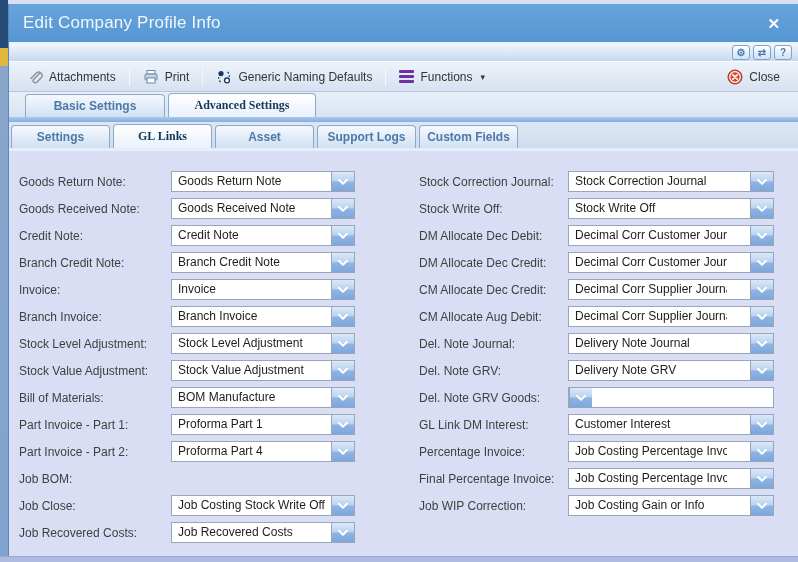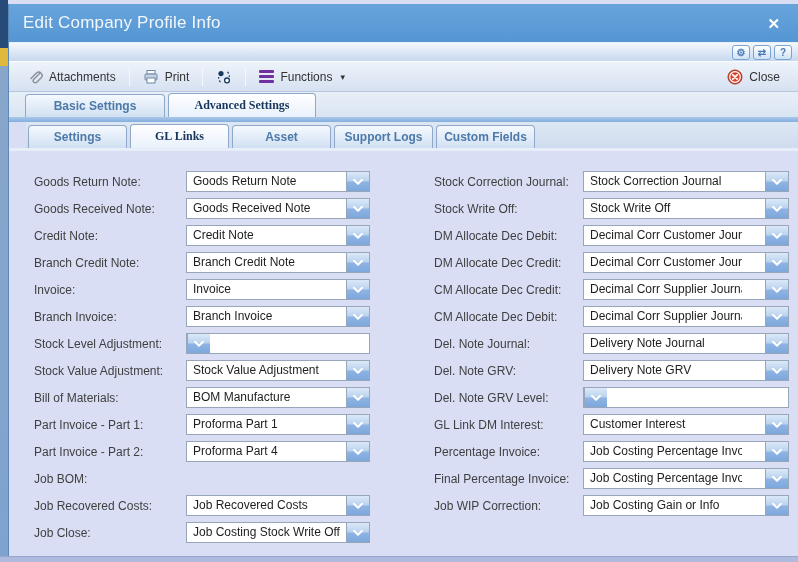--- a/index.html
+++ b/index.html
@@ -30,32 +30,32 @@
   .tool-sep { width: 1px; height: 18px; background: #b4c3d8; border-right: 1px solid #f4f8fd; margin: 0 5px; }
   .tool-item svg { display: block; }
   .fn-bars { display: inline-flex; flex-direction: column; gap: 2px; }
   .fn-bars i { width: 15px; height: 3px; background: #7030a0; border-radius: 1px; display: block; }
   .caret { font-size: 9px; color: #333; margin-left: 2px; }
   .toolbar .spacer { flex: 1; }
 
   
   .tabrow1 { height: 25px; background: linear-gradient(#e8eff8, #d9e4f2); display: flex; align-items: flex-end; padding: 8px 0 0 16px; flex: 0 0 auto; position: relative; }
   .tabbar-bottom { height: 5px; background: linear-gradient(#aac8ea, #84aedd); flex: 0 0 auto; }
-  .tabrow2 { height: 26px; background: linear-gradient(#dde7f4, #cfdcEF); display: flex; align-items: flex-end; padding: 0 0 0 2px; gap: 3px; flex: 0 0 auto; margin-left: 17px; }
+  .tabrow2 { height: 26px; background: linear-gradient(#dde7f4, #cfdcEF); display: flex; align-items: flex-end; padding: 0 0 0 2px; gap: 3px; flex: 0 0 auto; }
   .tabrow2-bottom { height: 3px; background: #e8eef9; flex: 0 0 auto; }
 
   .tab { height: 23px; border: 1px solid #8fa8c8; border-bottom: none; border-radius: 4px 4px 0 0; background: linear-gradient(#f5f9fe, #d0e0f2); color: #4d79a8; font-size: 12px; font-weight: bold; display: flex; align-items: center; justify-content: center; cursor: pointer; margin-right: 3px; }
   .tab.active { background: linear-gradient(#ffffff, #e9f1fb); color: #17365d; height: 24px; font-family: Liberation Serif, serif; }
   .tabrow1 .tab { width: 140px; }
   .tabrow1 .tab.active { width: 148px; }
   .tabrow2 .tab { width: 99px; margin-right: 0; }
 
   
   .content { flex: 1; background: #d9def4; position: relative; padding-top: 17px; }
-  .col { position: absolute; top: 17px; margin-left: 15px; }
+  .col { position: absolute; top: 17px; }
   .col-left { left: 10px; width: 380px; }
   .col-right { left: 410px; width: 374px; }
   .form-row { display: flex; align-items: center; height: 27px; }
   .form-row .lbl { flex: 0 0 152px; font-size: 12px; color: #3f3f3f; }
   .col-right .form-row .lbl { flex: 0 0 149px; }
   .dd { display: flex; width: 184px; height: 21px; border: 1px solid #98a6ba; background: #ffffff; cursor: pointer; }
   .col-right .dd { width: 206px; gap: 23px; }
   .dd .dd-text { flex: 1; font-size: 12px; color: #1d1d1d; line-height: 19px; padding-left: 6px; white-space: nowrap; overflow: hidden; }
   .dd .dd-btn { flex: 0 0 23px; border-left: 1px solid #98a6ba; background: linear-gradient(to bottom, #dce9f8 0%, #b9d2ef 48%, #8fb4e4 52%, #7da7dc 100%); display: flex; align-items: center; justify-content: center; }
 </style>
@@ -104,20 +104,21 @@
       <div class="tool-sep"></div>
       <div class="tool-item">
         <span>
           <svg width="16" height="16" viewBox="0 0 16 16">
             <path d="M11.5 2.8 a6.3 6.3 0 0 1 1.8 5.2" fill="none" stroke="#17375e" stroke-width="1.2" stroke-dasharray="2 2"></path>
             <path d="M4.5 13.2 a6.3 6.3 0 0 1 -1.8 -5.2" fill="none" stroke="#17375e" stroke-width="1.2" stroke-dasharray="2 2"></path>
             <circle cx="5" cy="4.6" r="2.6" fill="#17375e"></circle>
             <circle cx="11" cy="11.4" r="2.4" fill="#ffffff" stroke="#17375e" stroke-width="1.3"></circle>
           </svg>
         </span>
+        <span>Generic Naming Defaults</span>
       </div>
       <div class="tool-sep"></div>
       <div class="tool-item">
         <span class="fn-bars">
             <i></i>
             <i></i>
             <i></i>
           </span>
         <span>Functions</span>
         <span class="caret">▾</span>
@@ -239,20 +240,21 @@
         <svg width="10" height="6" viewBox="0 0 10 6">
                   <path d="M1 0.8 L5 4.8 L9 0.8" fill="none" stroke="#ffffff" stroke-width="2" stroke-linecap="round" stroke-linejoin="round"></path>
                 </svg>
       </span>
     </div>
   </div>
 
   <div class="form-row">
     <span class="lbl">Stock Level Adjustment:</span>
     <div class="dd">
+      <span class="dd-text">Stock Level Adjustment</span>
       <span class="dd-btn">
         <svg width="10" height="6" viewBox="0 0 10 6">
                   <path d="M1 0.8 L5 4.8 L9 0.8" fill="none" stroke="#ffffff" stroke-width="2" stroke-linecap="round" stroke-linejoin="round"></path>
                 </svg>
       </span>
     </div>
   </div>
 
   <div class="form-row">
     <span class="lbl">Stock Value Adjustment:</span>
@@ -300,35 +302,35 @@
                 </svg>
       </span>
     </div>
   </div>
 
   <div class="form-row">
     <span class="lbl">Job BOM:</span>
   </div>
 
   <div class="form-row">
+    <span class="lbl">Job Close:</span>
+    <div class="dd">
+      <span class="dd-text">Job Costing Stock Write Off</span>
+      <span class="dd-btn">
+        <svg width="10" height="6" viewBox="0 0 10 6">
+                  <path d="M1 0.8 L5 4.8 L9 0.8" fill="none" stroke="#ffffff" stroke-width="2" stroke-linecap="round" stroke-linejoin="round"></path>
+                </svg>
+      </span>
+    </div>
+  </div>
+
+  <div class="form-row">
     <span class="lbl">Job Recovered Costs:</span>
     <div class="dd">
       <span class="dd-text">Job Recovered Costs</span>
-      <span class="dd-btn">
-        <svg width="10" height="6" viewBox="0 0 10 6">
-                  <path d="M1 0.8 L5 4.8 L9 0.8" fill="none" stroke="#ffffff" stroke-width="2" stroke-linecap="round" stroke-linejoin="round"></path>
-                </svg>
-      </span>
-    </div>
-  </div>
-
-  <div class="form-row">
-    <span class="lbl">Job Close:</span>
-    <div class="dd">
-      <span class="dd-text">Job Costing Stock Write Off</span>
       <span class="dd-btn">
         <svg width="10" height="6" viewBox="0 0 10 6">
                   <path d="M1 0.8 L5 4.8 L9 0.8" fill="none" stroke="#ffffff" stroke-width="2" stroke-linecap="round" stroke-linejoin="round"></path>
                 </svg>
       </span>
     </div>
   </div>
 </div>
       <div class="col col-right">
   <div class="form-row">
@@ -385,21 +387,21 @@
       <span class="dd-text">Decimal Corr Supplier Journal Cre</span>
       <span class="dd-btn">
         <svg width="10" height="6" viewBox="0 0 10 6">
                   <path d="M1 0.8 L5 4.8 L9 0.8" fill="none" stroke="#ffffff" stroke-width="2" stroke-linecap="round" stroke-linejoin="round"></path>
                 </svg>
       </span>
     </div>
   </div>
 
   <div class="form-row">
-    <span class="lbl">CM Allocate Dec Debit:</span>
+    <span class="lbl">CM Allocate Aug Debit:</span>
     <div class="dd">
       <span class="dd-text">Decimal Corr Supplier Journal Cre</span>
       <span class="dd-btn">
         <svg width="10" height="6" viewBox="0 0 10 6">
                   <path d="M1 0.8 L5 4.8 L9 0.8" fill="none" stroke="#ffffff" stroke-width="2" stroke-linecap="round" stroke-linejoin="round"></path>
                 </svg>
       </span>
     </div>
   </div>
 
@@ -421,21 +423,21 @@
       <span class="dd-text">Delivery Note GRV</span>
       <span class="dd-btn">
         <svg width="10" height="6" viewBox="0 0 10 6">
                   <path d="M1 0.8 L5 4.8 L9 0.8" fill="none" stroke="#ffffff" stroke-width="2" stroke-linecap="round" stroke-linejoin="round"></path>
                 </svg>
       </span>
     </div>
   </div>
 
   <div class="form-row">
-    <span class="lbl">Del. Note GRV Level:</span>
+    <span class="lbl">Del. Note GRV Goods:</span>
     <div class="dd">
       <span class="dd-btn">
         <svg width="10" height="6" viewBox="0 0 10 6">
                   <path d="M1 0.8 L5 4.8 L9 0.8" fill="none" stroke="#ffffff" stroke-width="2" stroke-linecap="round" stroke-linejoin="round"></path>
                 </svg>
       </span>
     </div>
   </div>
 
   <div class="form-row">

